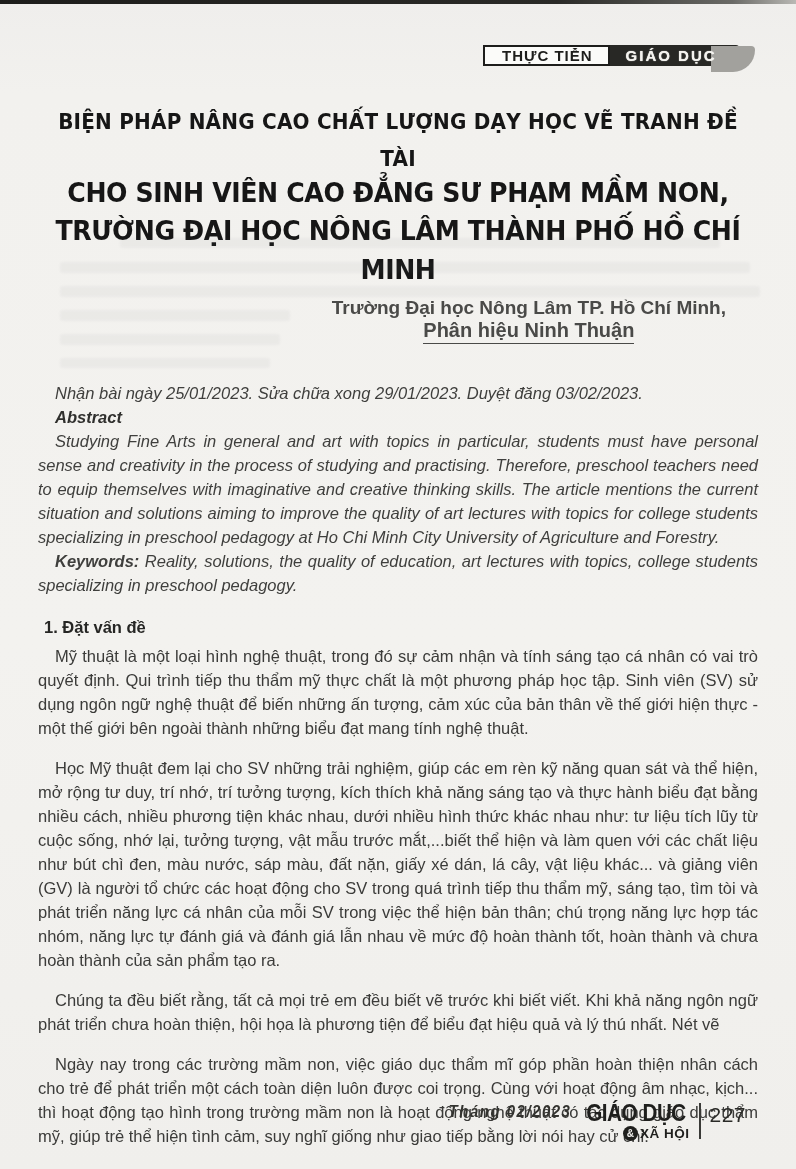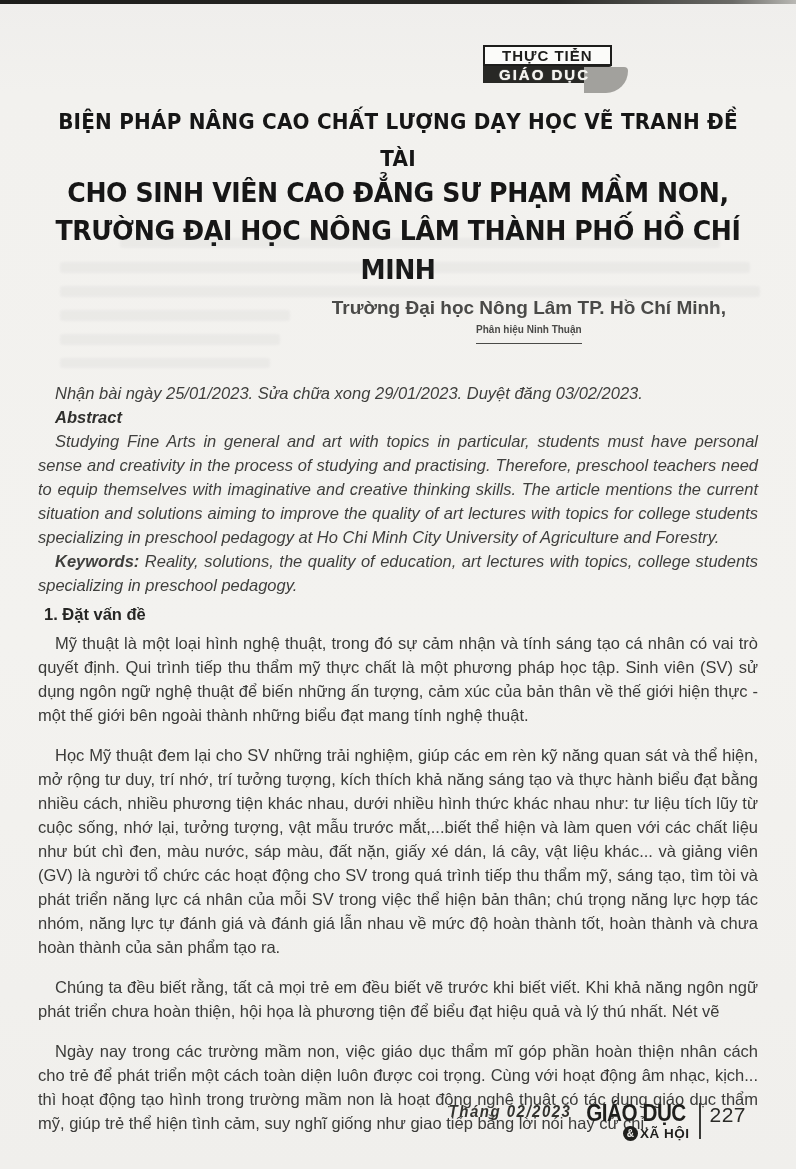--- a/index.html
+++ b/index.html
@@ -16,21 +16,21 @@
     color:#3a3a3a;
     box-sizing:border-box;
   }
   .top-edge{
     position:absolute;top:0;left:0;width:100%;height:4px;
     background:linear-gradient(90deg,#1d1d1b 0%,#2a2a27 70%,#6a6a66 92%,#b9b8b4 100%);
   }
   
   .badge{
     position:absolute;top:45px;left:483px;height:21px;
-    display:flex;align-items:stretch;flex-direction:column;
+    display:flex;align-items:stretch;
   }
   .badge-swoosh{
     position:absolute;right:-16px;top:1px;width:44px;height:26px;
     background:#a2a19d;
     border-radius:0 4px 22px 0;
   }
   .badge-left{
     position:relative;
     background:#fbfbf9;border:2px solid #1d1d1b;
     display:flex;align-items:center;
@@ -56,32 +56,32 @@
   .title .t2,.title .t3{font-size:26px;font-weight:800;letter-spacing:-.4px;line-height:38px;transform:scale(.97,1.05);}
   
   .ghost{position:absolute;background:#6a6f74;opacity:.055;border-radius:2px;filter:blur(1.2px);}
   
   .author{
     position:absolute;top:297px;right:70px;
     text-align:center;color:#4a4a48;
   }
   .author .name{font-weight:700;font-size:15.5px;line-height:22px;letter-spacing:.3px;}
   .author .aff1{font-weight:700;font-size:19px;line-height:22px;}
-  .author .aff2{font-weight:700;font-size:10px;line-height:22px;display:inline-block;border-bottom:1.5px solid #4a4a48;padding-bottom:2px;}
+  .author .aff2{font-weight:700;font-size:20px;line-height:22px;display:inline-block;border-bottom:1.5px solid #4a4a48;padding-bottom:2px;}
   
   .column{
     position:absolute;top:381px;left:38px;width:720px;
     font-size:16.5px;line-height:24px;text-align:justify;
   }
   .dates{font-style:italic;padding-left:17px;color:#3f3f3d;}
   .abs-head{font-style:italic;font-weight:700;padding-left:17px;color:#2f2f2d;}
   .abs-text{font-style:italic;text-indent:17px;margin:0;color:#3f3f3d;}
   .keywords{font-style:italic;text-indent:17px;margin:0;color:#3f3f3d;}
   .keywords b{font-weight:700;}
-  .sec-head{font-weight:700;color:#262624;padding-left:6px;margin-top:5px;font-size:16.5px;line-height:25px;}
+  .sec-head{font-weight:700;color:#262624;padding-left:6px;margin-top:18px;font-size:16.5px;line-height:25px;}
   .para{margin:0;text-indent:17px;color:#3b3b39;margin-top:4px;}
   .para+.para{margin-top:16px;}
   
   .footnote{position:absolute;left:38px;top:1036px;width:460px;}
   .footnote-rule{width:212px;height:0;border-top:1.3px solid #4a4a48;margin-bottom:5px;}
   .footnote-email{font-family:"Liberation Serif","DejaVu Serif",serif;font-style:italic;font-size:15px;color:#44443f;}
   
   .footer{
     position:absolute;right:50px;top:1103px;
     display:flex;

